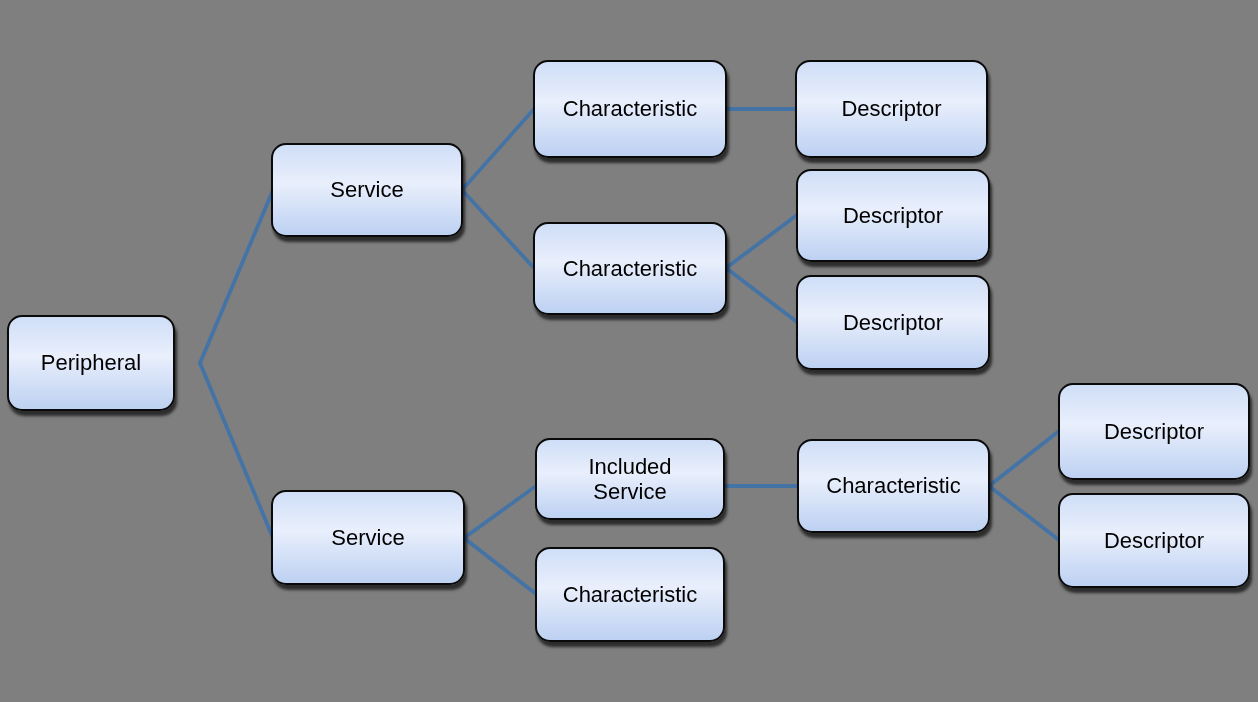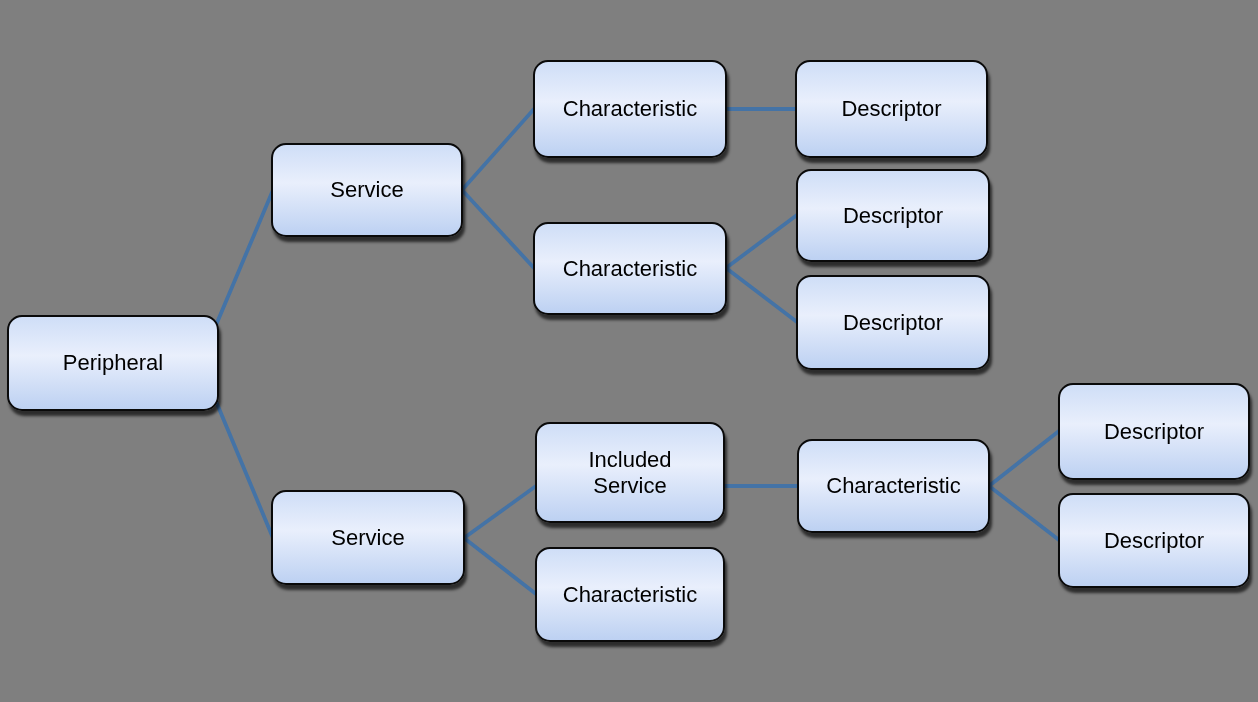--- a/index.html
+++ b/index.html
@@ -69,21 +69,21 @@
     <line x1="726" y1="109" x2="796" y2="109"></line>
     <line x1="726" y1="268" x2="797" y2="215"></line>
     <line x1="726" y1="268" x2="797" y2="322"></line>
     <line x1="464" y1="538" x2="536" y2="486"></line>
     <line x1="464" y1="538" x2="536" y2="594"></line>
     <line x1="724" y1="486" x2="798" y2="486"></line>
     <line x1="989" y1="486" x2="1059" y2="431"></line>
     <line x1="989" y1="486" x2="1059" y2="540"></line>
   </svg>
 
-  <div class="node" style="left:7px;top:315px;width:212px;height:96px;">
+  <div class="node" style="left:7px;top:315px;width:168px;height:96px;">
     <span class="label">Peripheral</span>
   </div>
 
   <div class="node" style="left:271px;top:143px;width:192px;height:94px;">
     <span class="label">Service</span>
   </div>
 
   <div class="node" style="left:533px;top:60px;width:194px;height:98px;">
     <span class="label">Characteristic</span>
   </div>
@@ -101,21 +101,21 @@
   </div>
 
   <div class="node" style="left:796px;top:275px;width:194px;height:95px;">
     <span class="label">Descriptor</span>
   </div>
 
   <div class="node" style="left:271px;top:490px;width:194px;height:95px;">
     <span class="label">Service</span>
   </div>
 
-  <div class="node narrow-label" style="left:535px;top:422px;width:190px;height:101px;">
+  <div class="node narrow-label" style="left:535px;top:438px;width:190px;height:82px;">
     <span class="label">Included Service</span>
   </div>
 
   <div class="node" style="left:535px;top:547px;width:190px;height:95px;">
     <span class="label">Characteristic</span>
   </div>
 
   <div class="node" style="left:797px;top:439px;width:193px;height:94px;">
     <span class="label">Characteristic</span>
   </div>

